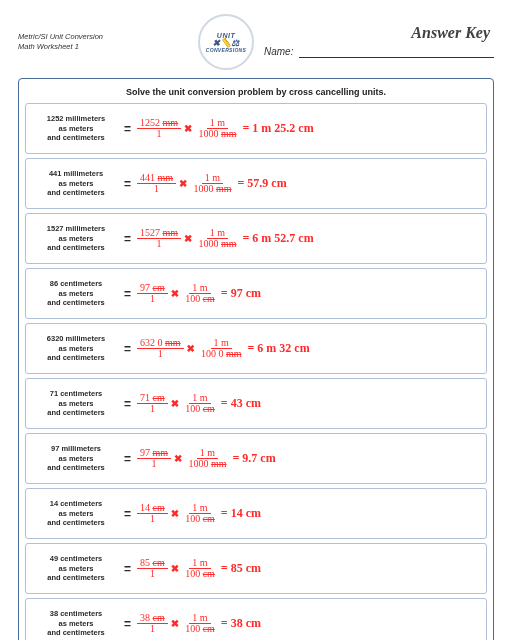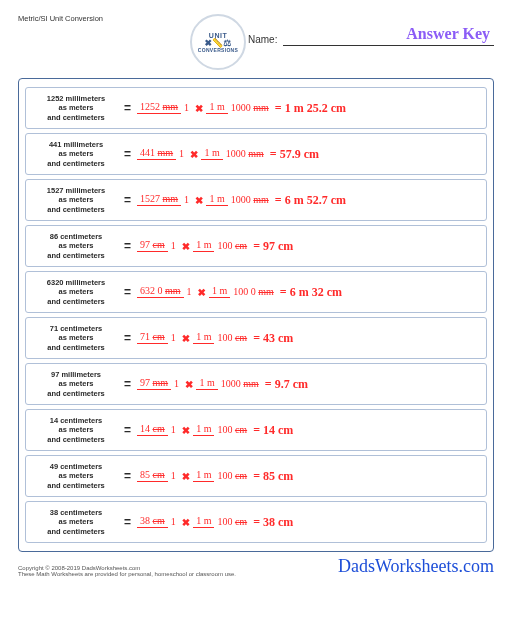--- a/index.html
+++ b/index.html
@@ -1,67 +1,69 @@
 <!DOCTYPE html>
 <html><head>
 <meta charset="utf-8">
 <style>
   * { box-sizing: border-box; margin: 0; padding: 0; }
   body { width: 512px; height: 640px; background: #fff; font-family: Arial, sans-serif; overflow: hidden; }
   .sheet { width: 512px; height: 640px; padding: 14px 18px 8px 18px; position: relative; }
-  .hdr { display: flex; align-items: flex-start; gap: 0; margin-bottom: 8px; }
+  .hdr { display: flex; align-items: center; gap: 8px; margin-bottom: 8px; font-style: italic; }
   .hdr-left { flex: 0 0 170px; font-size: 7.5px; color: #333; line-height: 1.35; }
   .logo { flex: 0 0 60px; display: flex; justify-content: center; }
   .logo-c { width: 56px; height: 56px; border: 2px solid #cfd8e3; border-radius: 50%; display: flex; flex-direction: column; align-items: center; justify-content: center; font-size: 7px; font-weight: bold; color: #3a5a8a; position: relative; }
   .logo-c .t1 { letter-spacing: 0.5px; }
   .logo-ic { display: flex; gap: 1px; font-size: 9px; margin: -1px 0; }
   .logo-c .t2 { font-size: 5px; letter-spacing: 0.3px; }
   .hdr-right { flex: 1; display: flex; align-items: center; gap: 6px; padding-top: 18px; }
   .nm-lbl { font-size: 10px; color: #333; }
   .nm-line { border-bottom: 1px solid #333; flex: 1; position: relative; height: 14px; }
-  .ans { position: absolute; right: 4px; bottom: 2px; font-family: "Comic Sans MS", cursive; font-size: 16px; color: #8b5cf6; font-weight: bold; }
+  .ans { position: absolute; right: 4px; bottom: 15px; font-family: "Comic Sans MS", cursive; font-size: 16px; color: #404040; font-weight: bold; }
   .box { border: 1px solid #4a6a9a; border-radius: 4px; padding: 8px 6px 4px 6px; }
   .instr { text-align: center; font-size: 9px; font-weight: bold; color: #222; margin-bottom: 6px; }
-  .row { border: 1px solid #b0c0d8; border-radius: 3px; background: #fff; margin-bottom: 4px; display: flex; align-items: center; padding: 3px 6px 3px 4px; height: 42px; }
+  .row { border: 1px solid #b0c0d8; border-radius: 3px; background: #fff; margin-bottom: 4px; display: flex; align-items: center; padding: 3px 6px 3px 4px; height: 51px; }
   .q { width: 92px; font-size: 7.5px; font-weight: bold; color: #2a2a2a; text-align: center; line-height: 1.25; }
   .eq { font-size: 12px; font-weight: bold; color: #2a2a2a; margin: 0 6px 0 2px; }
   .work { display: flex; align-items: center; font-family: "Comic Sans MS", cursive; font-size: 10px; color: #ff2a2a; }
-  .fr { display: inline-flex; flex-direction: row; align-items: center; line-height: 1.05; }
+  .fr { display: inline-flex; flex-direction: column; align-items: center; line-height: 1.05; }
   .fr .n { border-bottom: 1px solid #ff2a2a; padding: 0 3px; white-space: nowrap; }
   .fr .d { padding: 0 3px; white-space: nowrap; }
   .strike { text-decoration: line-through; text-decoration-color: #ff2a2a; }
   .mul { font-weight: bold; margin: 0 3px; }
   .res { font-size: 12px; font-weight: bold; margin-left: 3px; white-space: nowrap; }
   .ftr { margin-top: 4px; font-size: 6px; color: #555; display: flex; justify-content: space-between; align-items: flex-end; }
   .ftr-r { font-family: "Brush Script MT", cursive; font-size: 18px; color: #1d4ed8; }
 </style>
 </head>
 <body>
 
 <div class="sheet">
   <div class="hdr">
     <div class="hdr-left">
       <div>Metric/SI Unit Conversion</div>
+      <div>Math Worksheet 1</div>
     </div>
     <div class="logo">
       <div class="logo-c">
         <div class="t1">UNIT</div>
         <div class="logo-ic">✖📏⚖</div>
         <div class="t2">CONVERSIONS</div>
       </div>
     </div>
     <div class="hdr-right">
       <span class="nm-lbl">Name:</span>
       <div class="nm-line">
         <span class="ans">Answer Key</span>
       </div>
     </div>
   </div>
 
   <div class="box">
+    <div class="instr">Solve the unit conversion problem by cross cancelling units.</div>
     <div id="rows">
         <div class="row">
           <div class="q">
             <div>1252 millimeters</div>
             <div>as meters</div>
             <div>and centimeters</div>
           </div>
           <div class="eq">=</div>
           <div class="work">
             <span class="fr">

